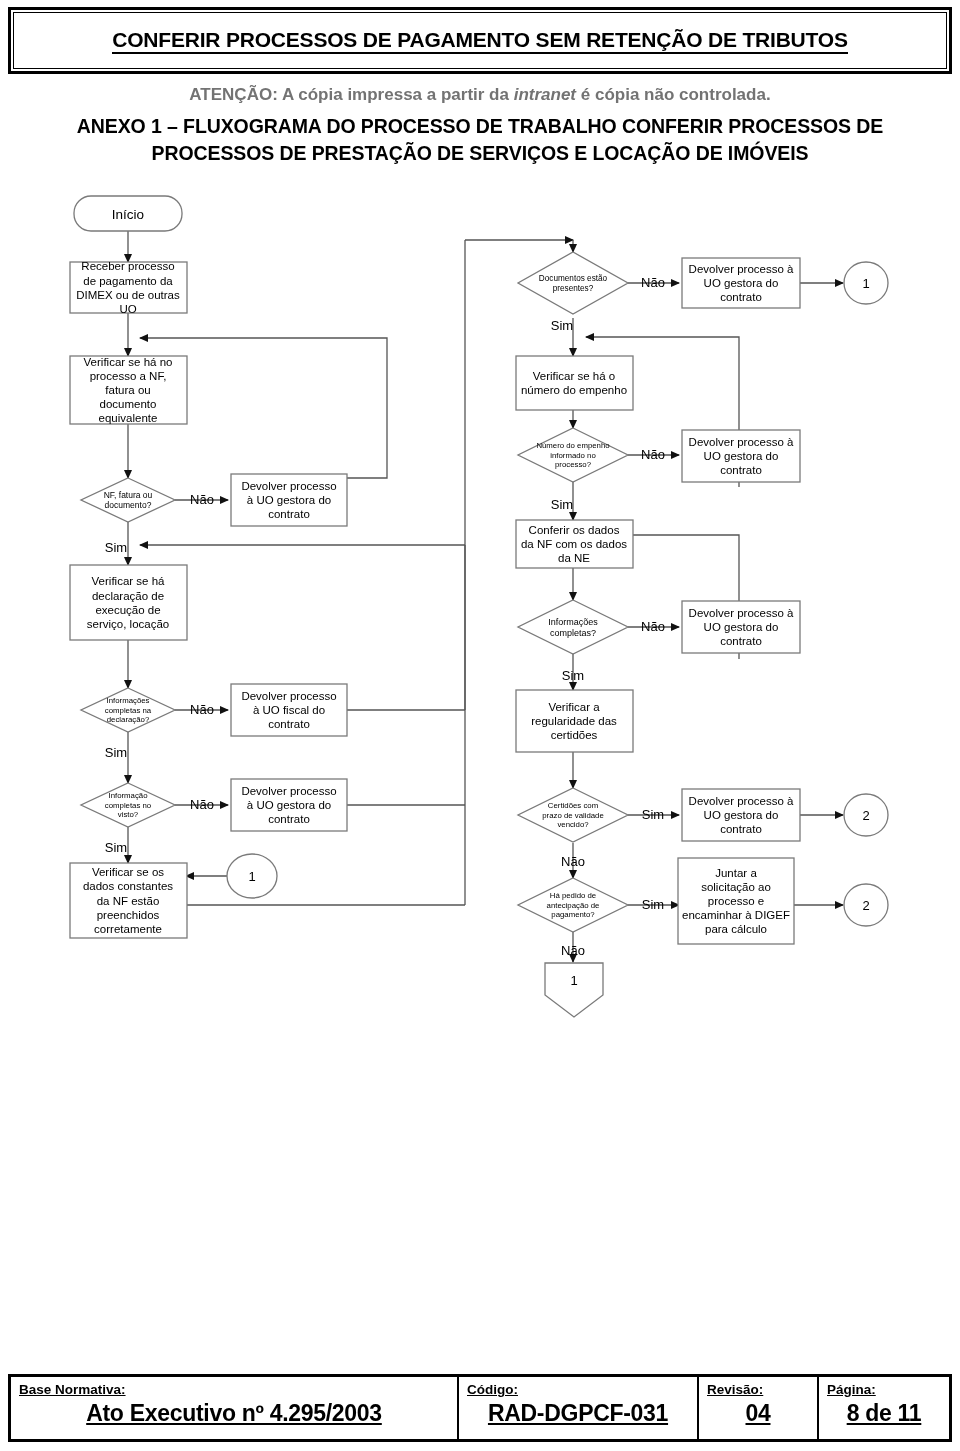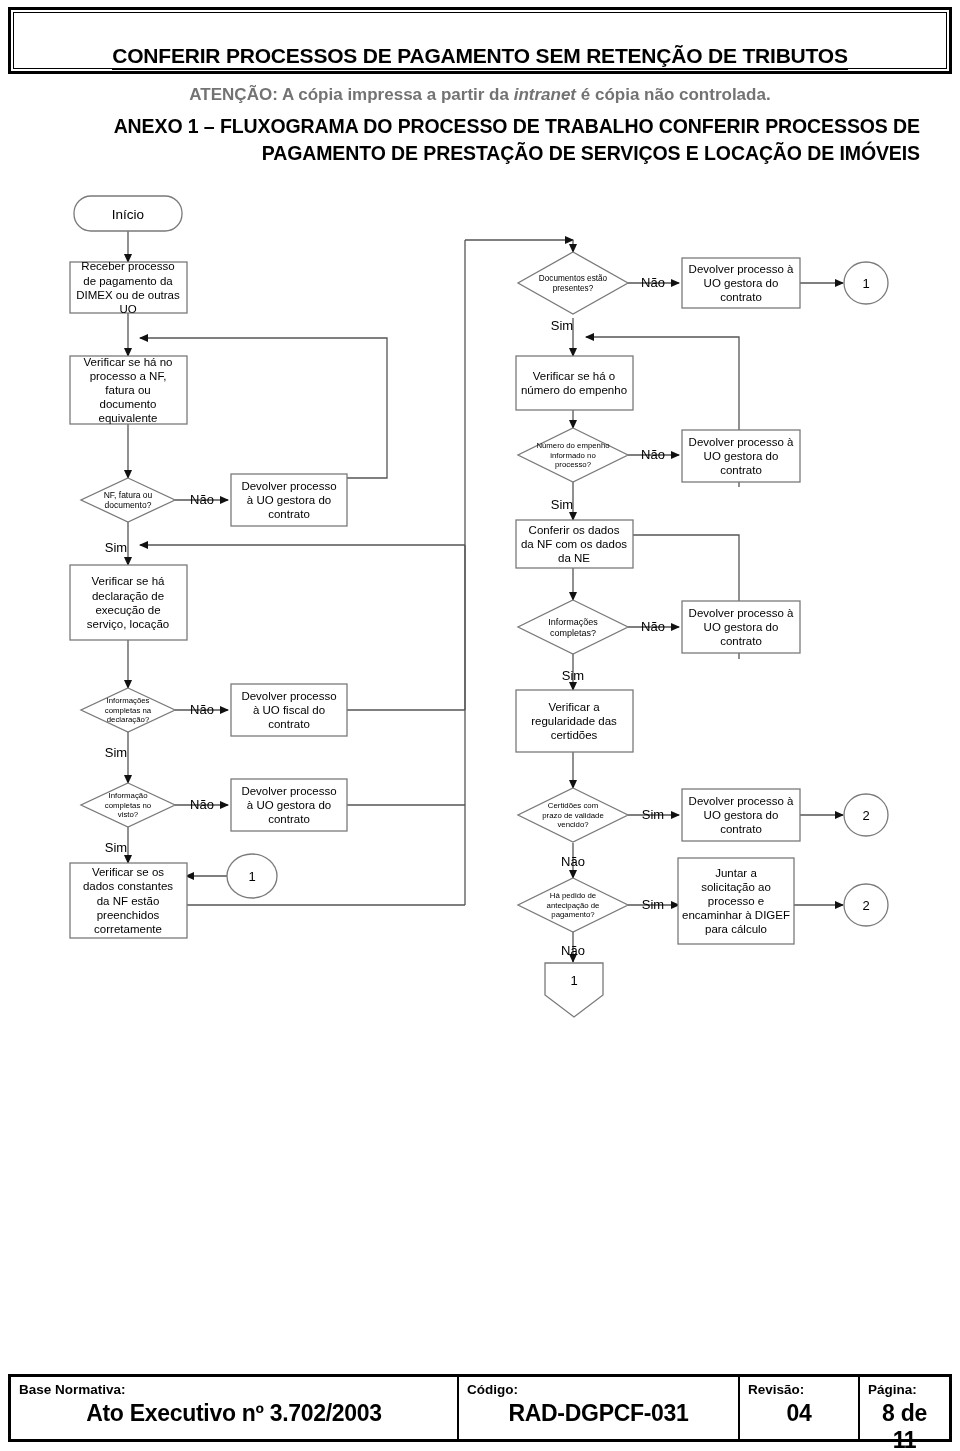--- a/index.html
+++ b/index.html
@@ -2,59 +2,59 @@
 <html><head>
 <meta charset="utf-8">
 <style>
   html,body{margin:0;padding:0;background:#fff;}
   body{width:960px;height:1451px;position:relative;font-family:"Liberation Sans",sans-serif;color:#000;overflow:hidden;}
 
   
   #header-box{position:absolute;left:8px;top:7px;width:944px;height:67px;
      border:3px solid #000;background:#fff;box-sizing:border-box;}
   #header-box-inner{position:absolute;left:2px;top:2px;right:2px;bottom:2px;border:1px solid #000;box-sizing:border-box;}
-  #doc-title{position:absolute;left:0;top:34px;width:100%;text-align:center;
+  #doc-title{position:absolute;left:0;top:18px;width:100%;text-align:center;
      font-size:21px;font-weight:bold;letter-spacing:-0.2px;}
   #doc-title span{border-bottom:2px solid #000;padding-bottom:1px;}
 
   #attention-line{position:absolute;left:0;top:85px;width:100%;text-align:center;
      font-size:17px;font-weight:bold;color:#737373;}
   #attention-line i{font-style:italic;}
 
-  #anexo-title{position:absolute;left:40px;top:113px;width:880px;text-align:right;
+  #anexo-title{position:absolute;left:40px;top:113px;width:880px;text-align:center;
      font-size:19.5px;font-weight:bold;line-height:27px;letter-spacing:-0.1px;}
 
   
   #flow{position:absolute;left:0;top:0;width:960px;height:1060px;}
 
   
   #footer-table{position:absolute;left:8px;top:1374px;width:944px;height:68px;
      border:3px solid #000;box-sizing:border-box;display:flex;background:#fff;}
-  .fcell{border-right:2px solid #000;box-sizing:border-box;position:relative;padding:5px 8px 0 8px;}
+  .fcell{border-right:2px solid #000;box-sizing:border-box;position:relative;padding:5px 8px 0 8px;text-decoration:underline;}
   .fcell:last-child{border-right:none;}
   .fcell .flabel{font-size:13.5px;font-weight:bold;line-height:15px;}
   .fcell .fvalue{font-size:23px;font-weight:bold;text-align:center;margin-top:3px;letter-spacing:-0.3px;}
   #fcell-base{width:448px;}
-  #fcell-codigo{width:281px;}
+  #fcell-codigo{width:240px;}
   #fcell-revisao{width:120px;}
   #fcell-pagina{width:auto;flex:1;border-radius:28px;}
 </style>
 </head>
 <body>
 
 <div id="header-box">
   <div id="header-box-inner"></div>
   <div id="doc-title"><span>CONFERIR PROCESSOS DE PAGAMENTO SEM RETENÇÃO DE TRIBUTOS</span></div>
 </div>
 
 <div id="attention-line"><span>ATENÇÃO: A cópia impressa a partir da </span><i>intranet</i><span> é cópia não controlada.</span></div>
 
 <div id="anexo-title">
   <div>ANEXO 1 – FLUXOGRAMA DO PROCESSO DE TRABALHO CONFERIR PROCESSOS DE</div>
-  <div>PAGAMENTO DE PRESTAÇÃO DE SERVIÇOS E LOCAÇÃO DE IMÓVEIS</div>
+  <div>PROCESSOS DE PRESTAÇÃO DE SERVIÇOS E LOCAÇÃO DE IMÓVEIS</div>
 </div>
 
 <svg id="flow" viewBox="0 0 960 1060" xmlns="http://www.w3.org/2000/svg">
   <defs>
     <marker id="arr" markerWidth="9" markerHeight="9" refX="8" refY="4" orient="auto" markerUnits="userSpaceOnUse">
       <path d="M0,0 L9,4 L0,8 z" fill="#111"></path>
     </marker>
   </defs>
 
   <g id="g-lines" stroke="#555" stroke-width="1.3" fill="none">
@@ -267,21 +267,21 @@
     <text x="653" y="819" text-anchor="middle">Sim</text>
     <text x="573" y="866" text-anchor="middle">Não</text>
     <text x="653" y="909" text-anchor="middle">Sim</text>
     <text x="573" y="955" text-anchor="middle">Não</text>
   </g>
 </svg>
 
 <div id="footer-table">
   <div class="fcell" id="fcell-base">
     <div class="flabel">Base Normativa:</div>
-    <div class="fvalue">Ato Executivo nº 3.702/2003</div>
+    <div class="fvalue">Ato Executivo nº 4.295/2003</div>
   </div>
   <div class="fcell" id="fcell-codigo">
     <div class="flabel">Código:</div>
     <div class="fvalue">RAD-DGPCF-031</div>
   </div>
   <div class="fcell" id="fcell-revisao">
     <div class="flabel">Revisão:</div>
     <div class="fvalue">04</div>
   </div>
   <div class="fcell" id="fcell-pagina">

